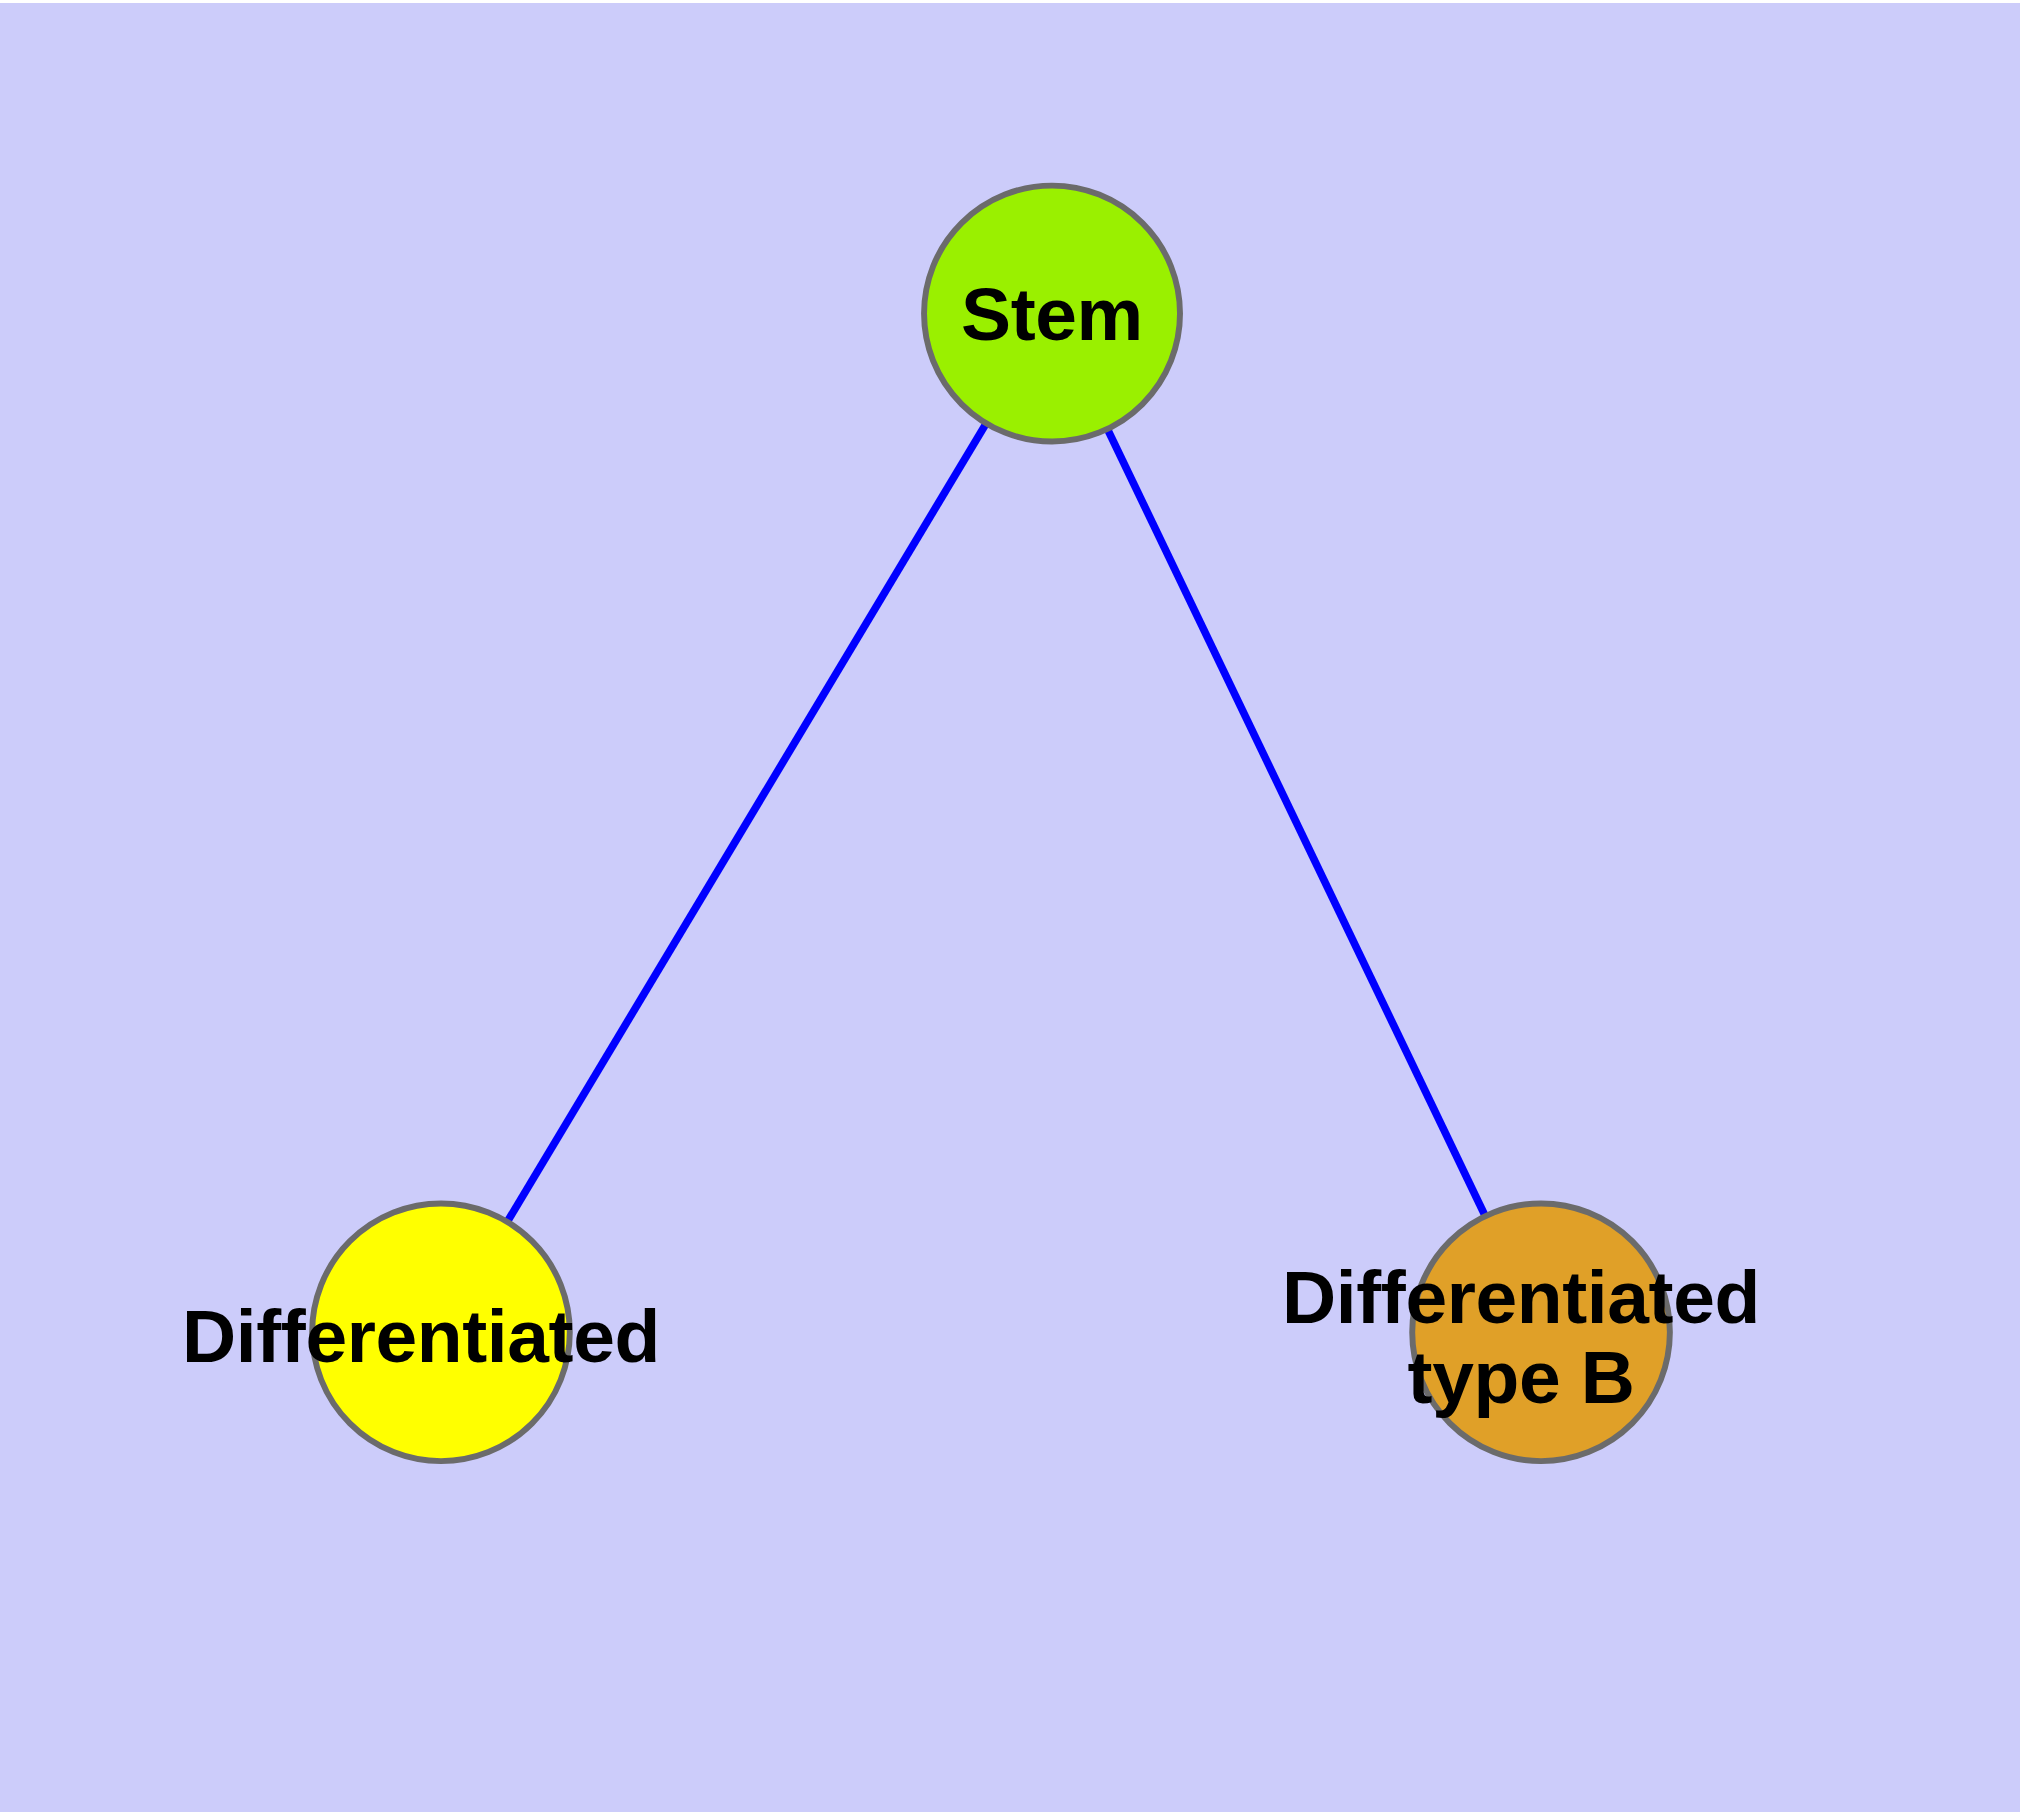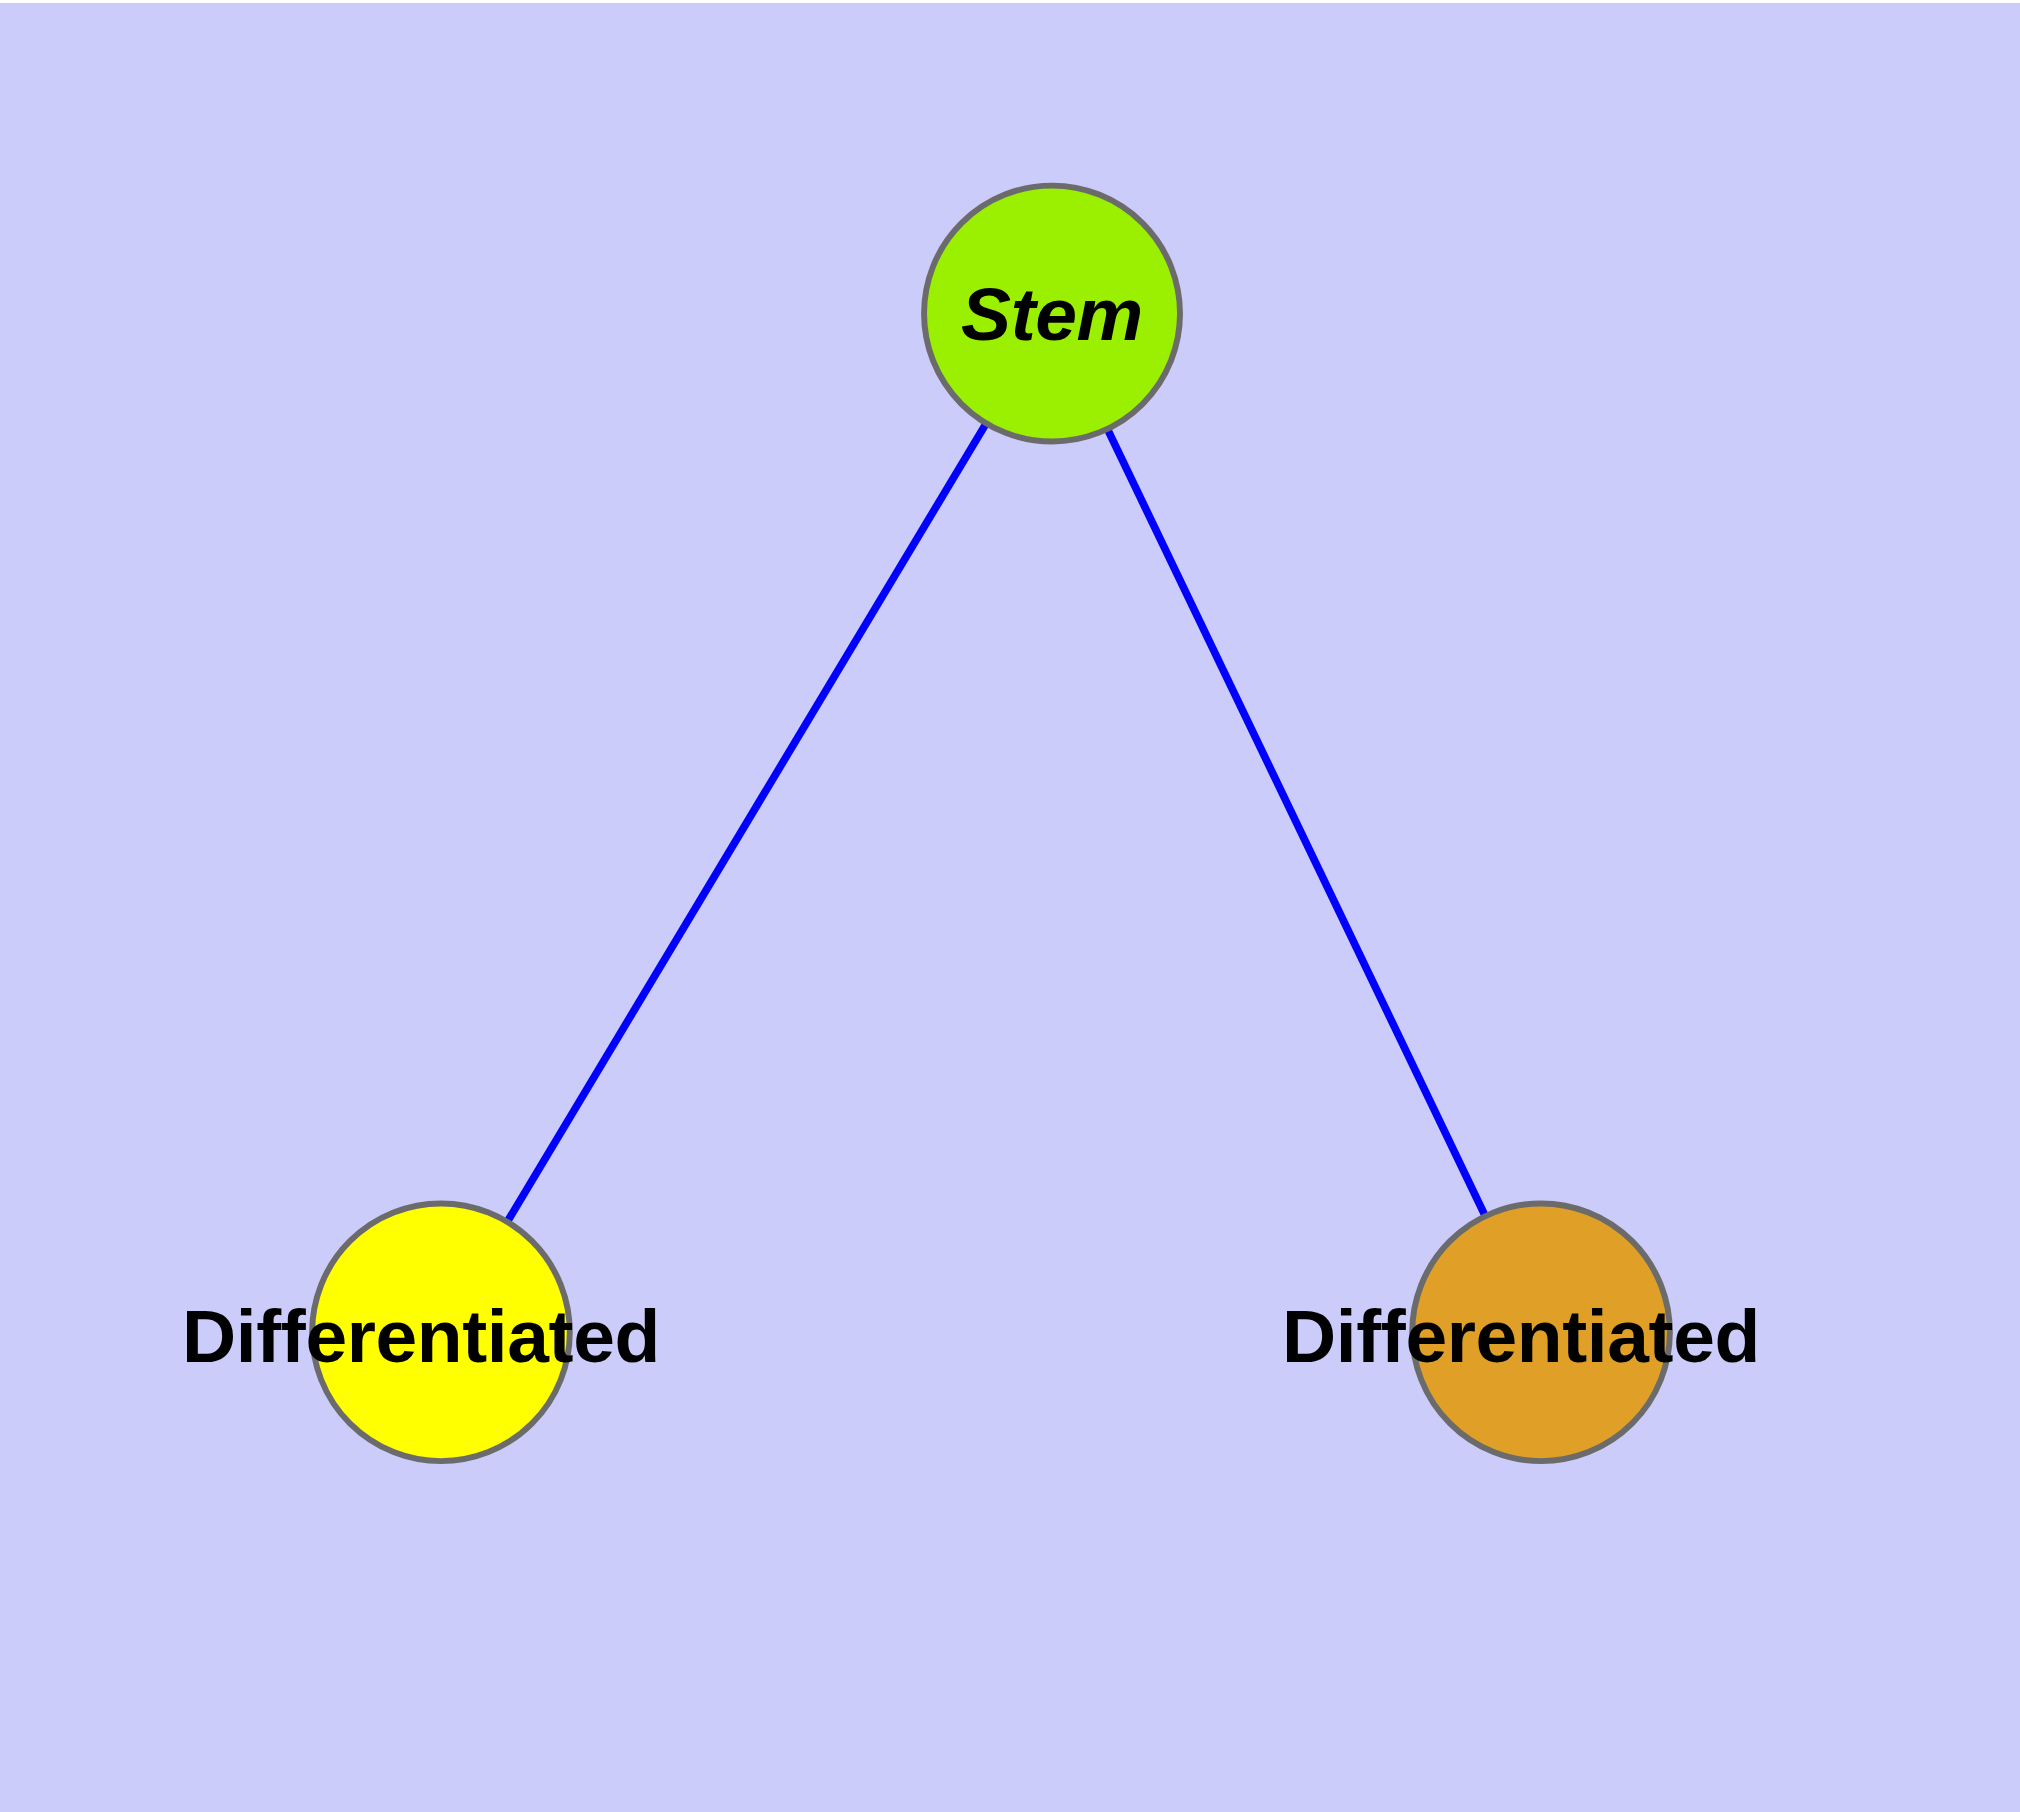--- a/index.html
+++ b/index.html
@@ -69,26 +69,27 @@
       <line class="edge-line" x1="1241" y1="370" x2="1818" y2="1572" stroke="#0000ff"></line>
     </g>
 
     <g>
       <circle class="node-circle" cx="1241" cy="370" r="151" fill="#9af000" stroke="#6b6b6b"></circle>
       <circle class="node-circle" cx="520" cy="1572" r="152" fill="#ffff00" stroke="#6b6b6b"></circle>
       <circle class="node-circle" cx="1818" cy="1572" r="152" fill="#e0a028" stroke="#6b6b6b"></circle>
     </g>
   </svg>
 
-  <div class="node-label" style="left: 1052px; top: 315px; color: rgb(0, 0, 0); font-style: italic;">
+  <div class="node-label" style="left: 1052px; top: 315px; color: rgb(0, 0, 0);">
     <div>Stem</div>
   </div>
 
   <div class="node-label" style="left: 421px; top: 1337px; color: rgb(0, 0, 0);">
     <div>Differentiated</div>
   </div>
 
   <div class="node-label" style="left: 1521px; top: 1337px; color: rgb(0, 0, 0);">
     <div>Differentiated</div>
+    <div>type B</div>
   </div>
 
 </div>
 
 
 </body></html>

